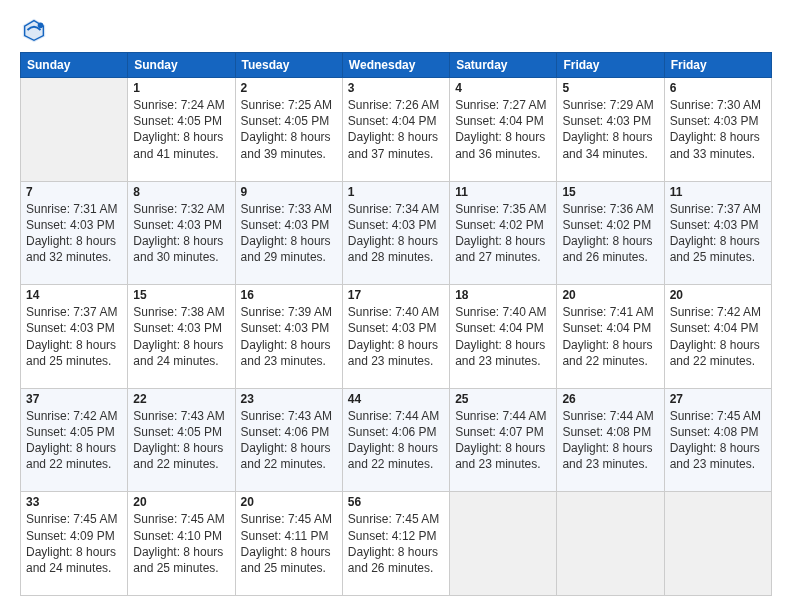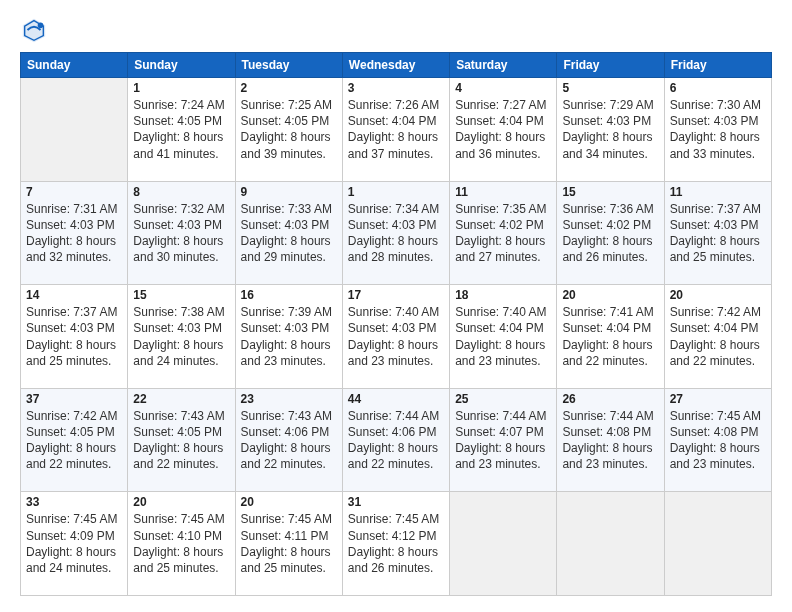--- a/index.html
+++ b/index.html
@@ -253,21 +253,21 @@
           </td>
           <td>
             <span class="day-number">20</span>
             <div class="day-info">Sunrise: 7:45 AM<br>Sunset: 4:10 PM<br>Daylight: 8 hours<br>and 25 minutes.</div>
           </td>
           <td>
             <span class="day-number">20</span>
             <div class="day-info">Sunrise: 7:45 AM<br>Sunset: 4:11 PM<br>Daylight: 8 hours<br>and 25 minutes.</div>
           </td>
           <td>
-            <span class="day-number">31</span>
+            <span class="day-number">56</span>
             <div class="day-info">Sunrise: 7:45 AM<br>Sunset: 4:12 PM<br>Daylight: 8 hours<br>and 26 minutes.</div>
           </td>
           <td class="empty-cell"></td>
           <td class="empty-cell"></td>
           <td class="empty-cell"></td>
         </tr>
       </tbody>
   </table>
 </div>
 

